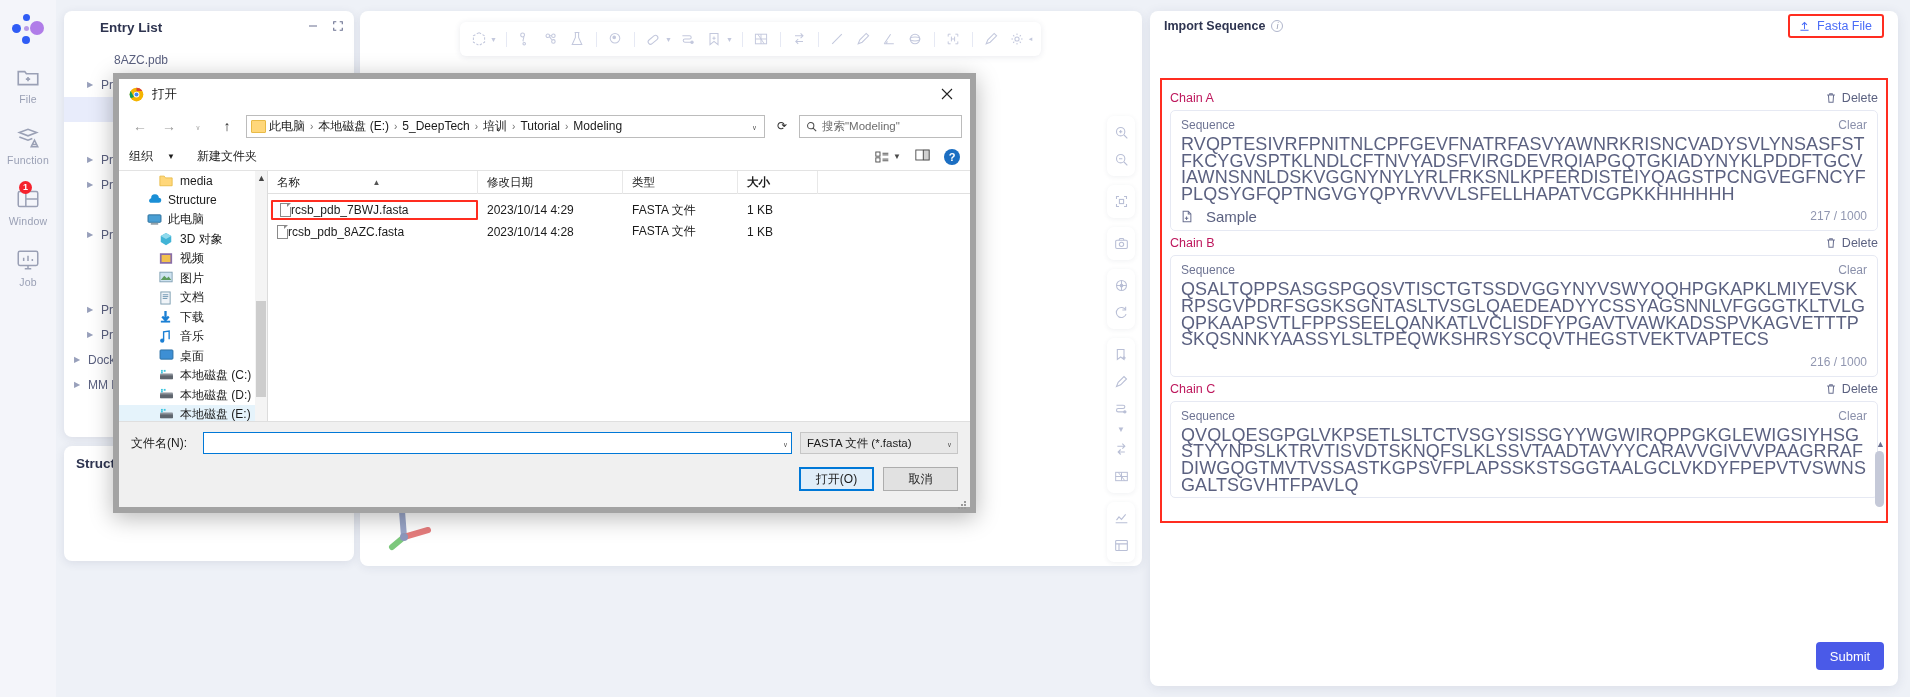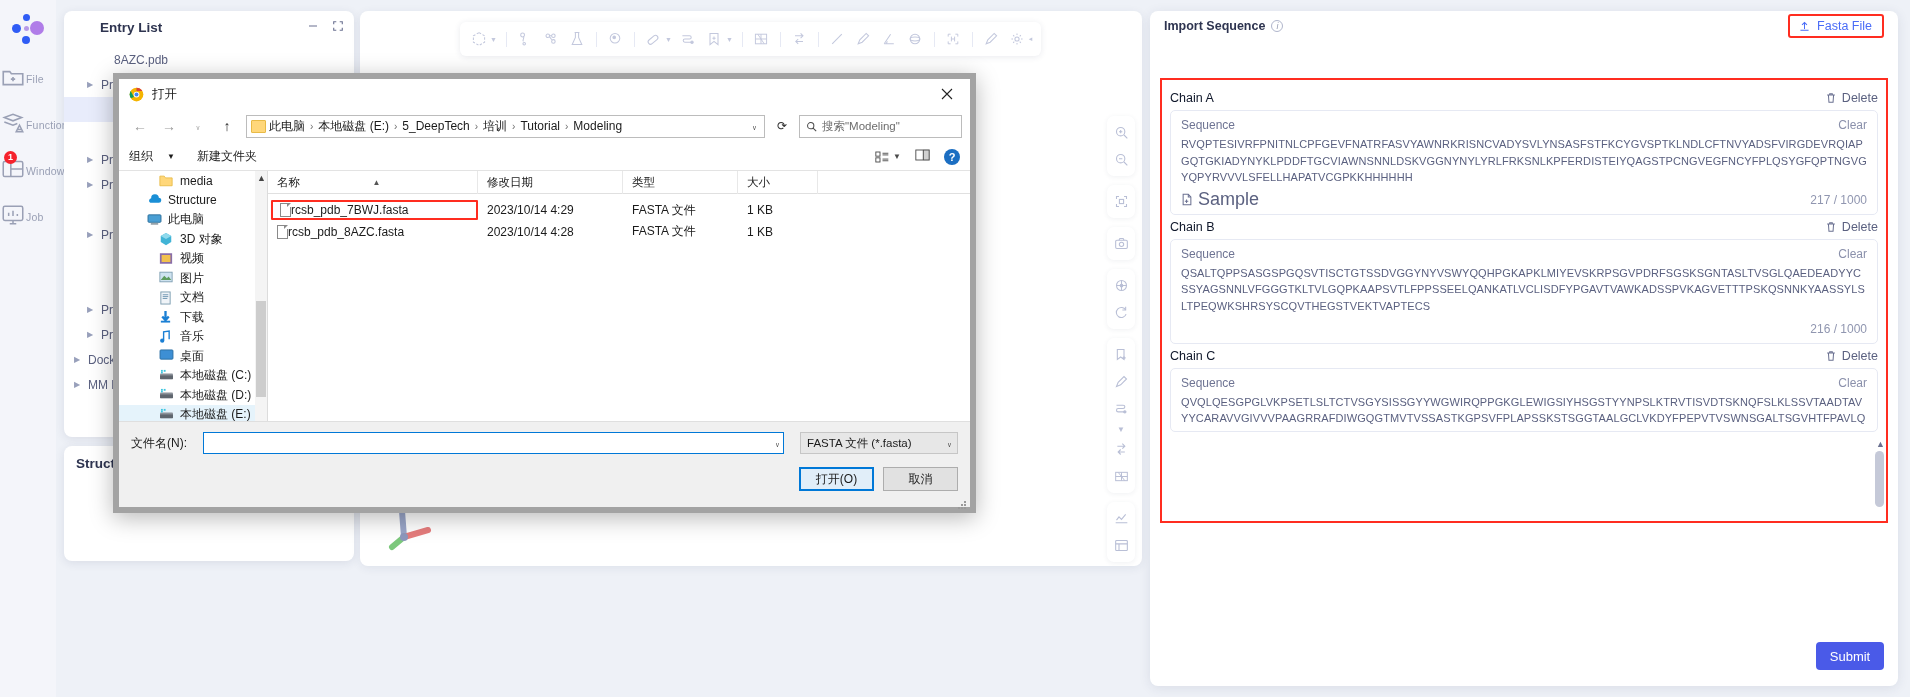--- a/index.html
+++ b/index.html
@@ -11,21 +11,21 @@
   }
   #app { position: relative; width: 1910px; height: 697px; background: #eef1f7; }
 
   
   .rail {
     position: absolute; left: 0; top: 0; width: 56px; height: 697px;
     background: #f4f5fa; display: flex; flex-direction: column; align-items: center;
   }
   .rail-logo { margin-top: 14px; width: 34px; height: 30px; position: relative; }
   .dot { position: absolute; border-radius: 50%; }
-  .rail-item { margin-top: 20px; width: 56px; display: flex; flex-direction: row;
+  .rail-item { margin-top: 20px; width: 56px; display: flex; flex-direction: column;
                align-items: center; cursor: pointer; position: relative; }
   .rail-ic { width: 26px; height: 26px; position: relative; }
   .rail-lbl { font-size: 10.5px; color: #9aa0b5; margin-top: 3px; letter-spacing: .2px; }
   .badge { position: absolute; top: -5px; right: 9px; width: 13px; height: 13px;
            border-radius: 50%; background: #f5222d; color: #fff; font-size: 9px;
            line-height: 13px; text-align: center; font-weight: bold; }
 
   
   .entry-panel {
     position: absolute; left: 64px; top: 11px; width: 290px; height: 426px;
@@ -91,33 +91,33 @@
     margin-left: auto; display: flex; align-items: center; gap: 6px;
     color: #4a6cf7; font-size: 12.5px; cursor: pointer;
     border: 2px solid #ff2d20; border-radius: 3px; padding: 3px 10px 3px 8px;
   }
 
   .seq-area {
     position: absolute; left: 10px; right: 10px; top: 67px; height: 445px;
     border: 2px solid #ff2d20; padding: 6px 8px 0 8px; overflow: hidden;
   }
   .chain-hdr { height: 24px; display: flex; align-items: center; }
-  .chain-name { font-size: 12.5px; color: #0f172a; }
+  .chain-name { font-size: 12.5px; color: #be185d; }
   .del-btn { margin-left: auto; display: flex; align-items: center; gap: 5px;
              font-size: 12.5px; color: #5b6180; cursor: pointer; }
   .seq-box { border: 1px solid #e6e9f3; border-radius: 5px; padding: 7px 10px 4px 10px; }
   .seq-top { display: flex; align-items: center; }
   .seq-lbl { font-size: 12px; color: #6e7493; }
   .clear-btn { margin-left: auto; font-size: 12px; color: #8a90ab; cursor: pointer; }
   .seq-text {
-    font-size: 11px; color: #5b6180; line-height: 16.6px; margin-top: 4px;
+    font-size: 18px; color: #5b6180; line-height: 16.6px; margin-top: 4px;
     word-break: break-all; letter-spacing: .1px;
   }
   .seq-foot { display: flex; margin-top: 4px; align-items: center; height: 20px; }
-  .sample-btn { display: flex; align-items: center; gap: 5px; font-size: 18px;
+  .sample-btn { display: flex; align-items: center; gap: 13px; font-size: 15px;
                 color: #5b6180; cursor: pointer; }
   .count { margin-left: auto; font-size: 12px; color: #9096b0; }
   .scrollbar { position: absolute; right: 14px; top: 440px; width: 9px; height: 56px;
                background: #c5c9d8; border-radius: 5px; }
   .scrollup { position: absolute; right: 13px; top: 428px; font-size: 9px; color: #6b7191; }
 
   .submit {
     position: absolute; right: 14px; bottom: 16px; width: 68px; height: 28px;
     background: #4a5ae8; color: #fff; font-size: 13px; border: none; border-radius: 4px;
     cursor: pointer;
@@ -186,21 +186,21 @@
                   border-style: solid; border-color: transparent transparent #fff #8a8a8a; }
 
   .dlg-foot { position: absolute; left: 0; right: 0; bottom: 0; height: 86px; background: #f0f0f0;
               border-top: 1px solid #dfdfdf; }
   .fn-row { display: flex; align-items: center; padding: 10px 12px 0 12px; }
   .fn-lbl { font-size: 12px; color: #1b1b1b; width: 72px; }
   .fn-inp { flex: 1; height: 22px; border: 1px solid #0078d7; background: #fff; display: flex;
             align-items: center; padding: 0 4px; }
   .fn-v { margin-left: auto; font-size: 9px; color: #444; }
   .ftype { width: 158px; height: 22px; border: 1px solid #c6c6c6; background: #e7e7e7;
-           margin-left: 16px; display: flex; align-items: center; padding: 0 6px;
+           margin-left: 8px; display: flex; align-items: center; padding: 0 6px;
            font-size: 11.5px; color: #1b1b1b; cursor: pointer; }
   .btn-row { display: flex; justify-content: flex-end; gap: 9px; padding: 13px 12px 0 0; }
   .wbtn { width: 75px; height: 24px; font-size: 12px; background: #e1e1e1; border: 1px solid #adadad;
           color: #1b1b1b; cursor: pointer; }
   .wbtn.primary { background: #e1eef9; border: 2px solid #0078d7; }
   .grip { position: absolute; right: 3px; bottom: 2px; width: 9px; height: 9px; }
 </style>
 </head>
 <body>
 
@@ -831,21 +831,21 @@
           <div class="tr-up">▲</div>
           <div class="tr-sb-th"></div>
         </div>
       </div>
 
       <div class="dlg-files">
         <div class="fcols" id="file-columns">
             <div class="fcol" style="width: 210px;"><span>名称</span><span class="sortmark">▲</span></div>
             <div class="fcol" style="width: 145px;"><span>修改日期</span></div>
             <div class="fcol" style="width: 115px;"><span>类型</span></div>
-            <div class="fcol" style="width: 80px;"><span>大小</span></div>
+            <div class="fcol" style="width: 80px; font-weight: bold;"><span>大小</span></div>
           </div>
         <div id="file-rows" style="padding-top:4px">
             <div class="frow" style="height: 24px;">
               <div style="width:210px">
                 <span class="fname boxed">
                   <span class="doc-ic"></span>
                   <span>rcsb_pdb_7BWJ.fasta</span>
                 </span>
               </div>
               <div style="width:145px;padding-left:9px">2023/10/14 4:29</div>

